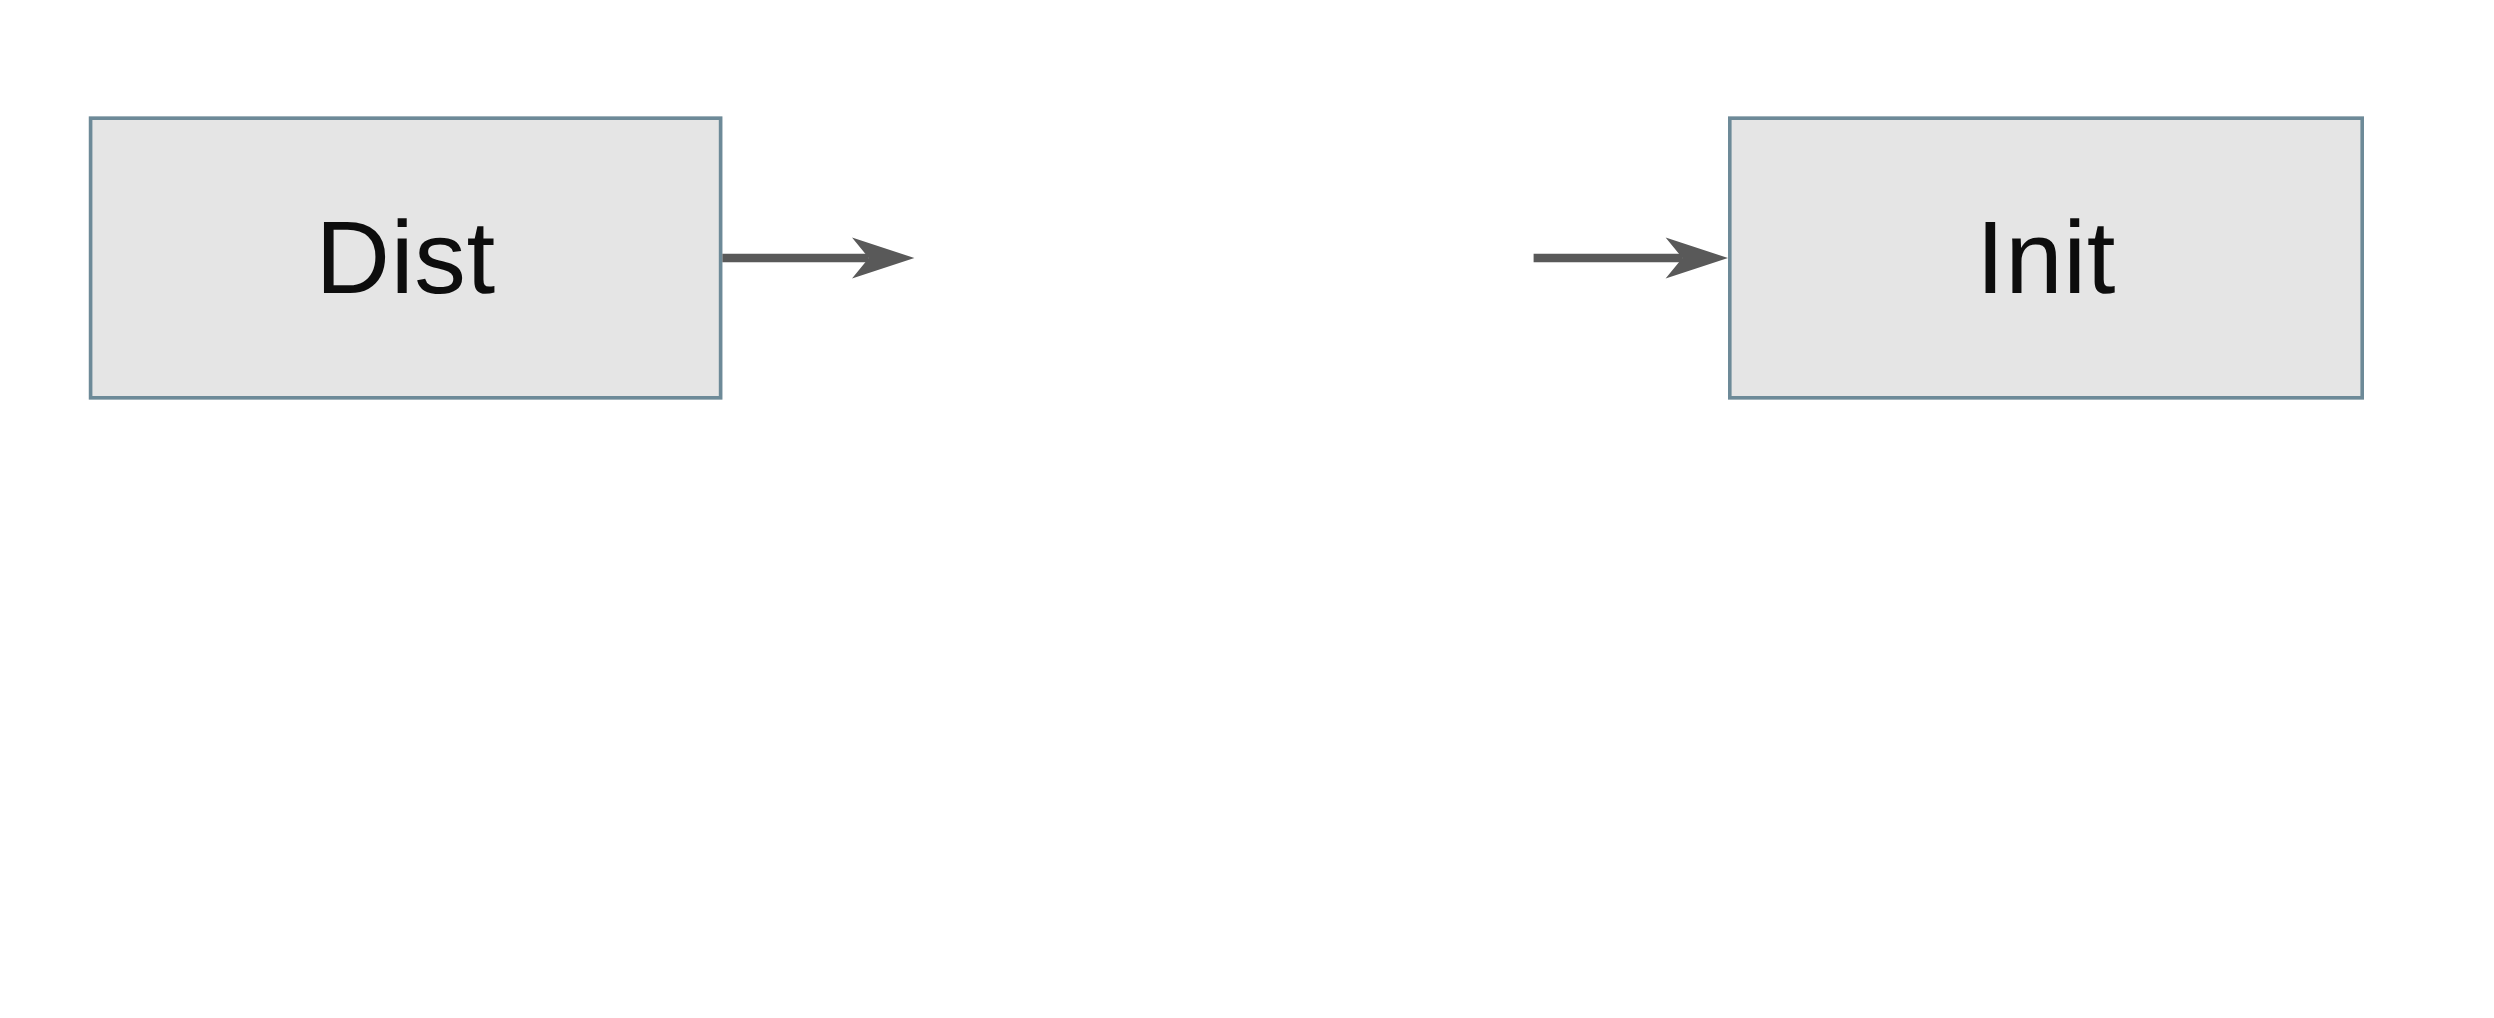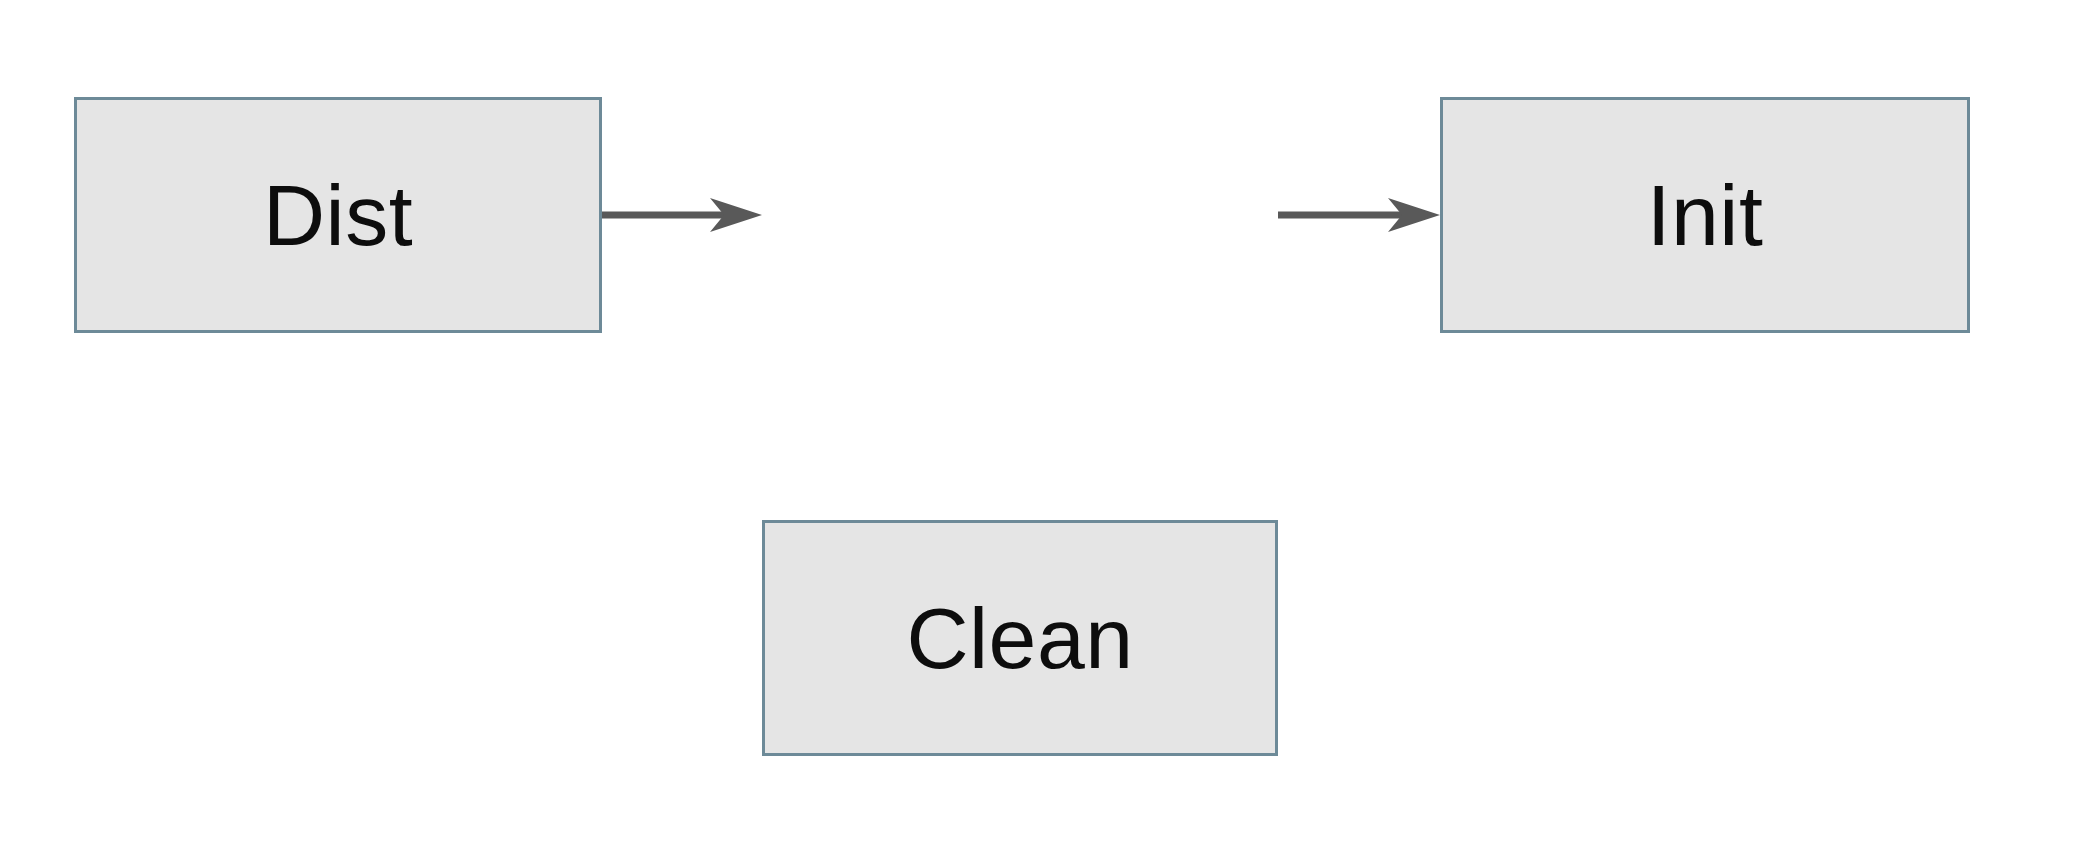--- a/index.html
+++ b/index.html
@@ -60,17 +60,14 @@
 
   <svg class="edge" id="edge-compile-init" viewBox="0 0 162 80">
     <line x1="0" y1="40" x2="124" y2="40" stroke-width="7" stroke="#595959"></line>
     <polygon points="162,40 110,23 124,40 110,57" fill="#595959"></polygon>
   </svg>
 
   <div class="node" id="node-init">
     <span class="node-label">Init</span>
   </div>
 
-  <div class="node" id="node-clean">
-    <span class="node-label">Clean</span>
-  </div>
 
 </div>
 
 </body></html>

